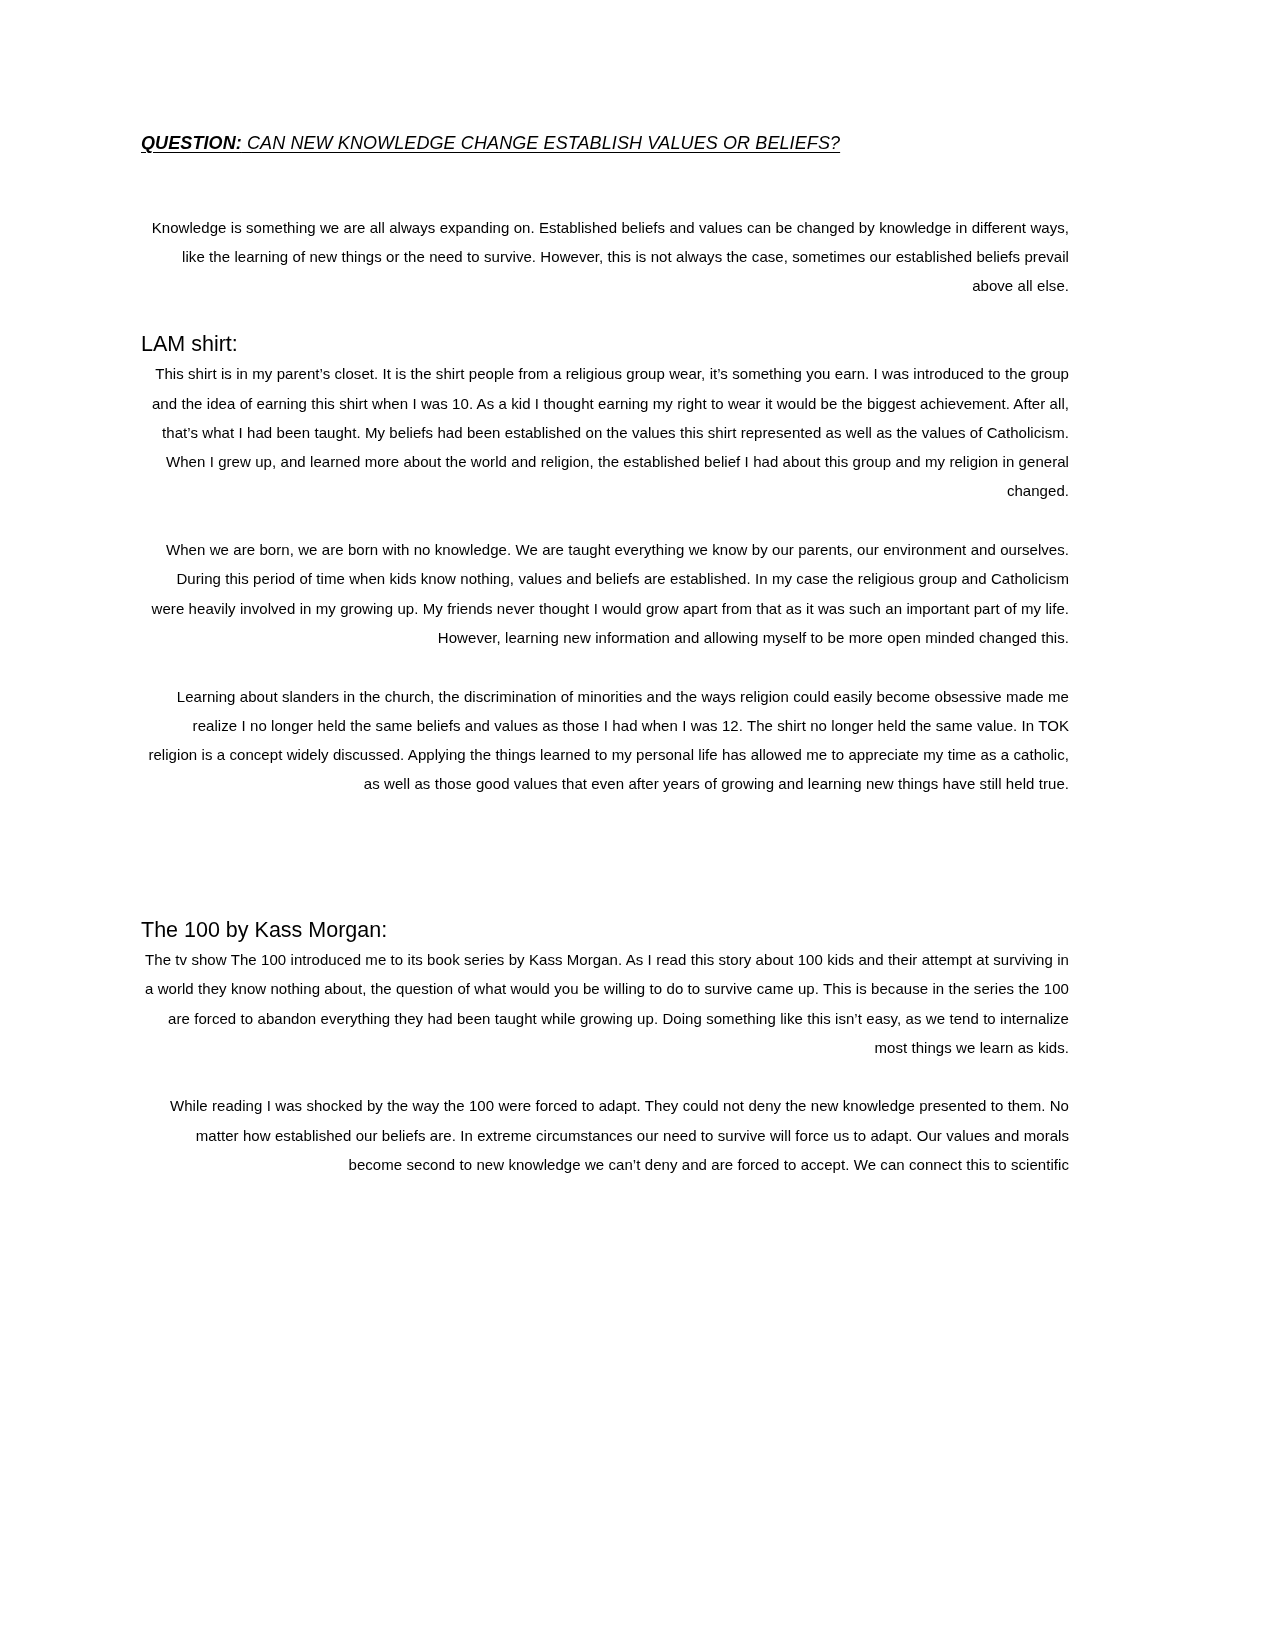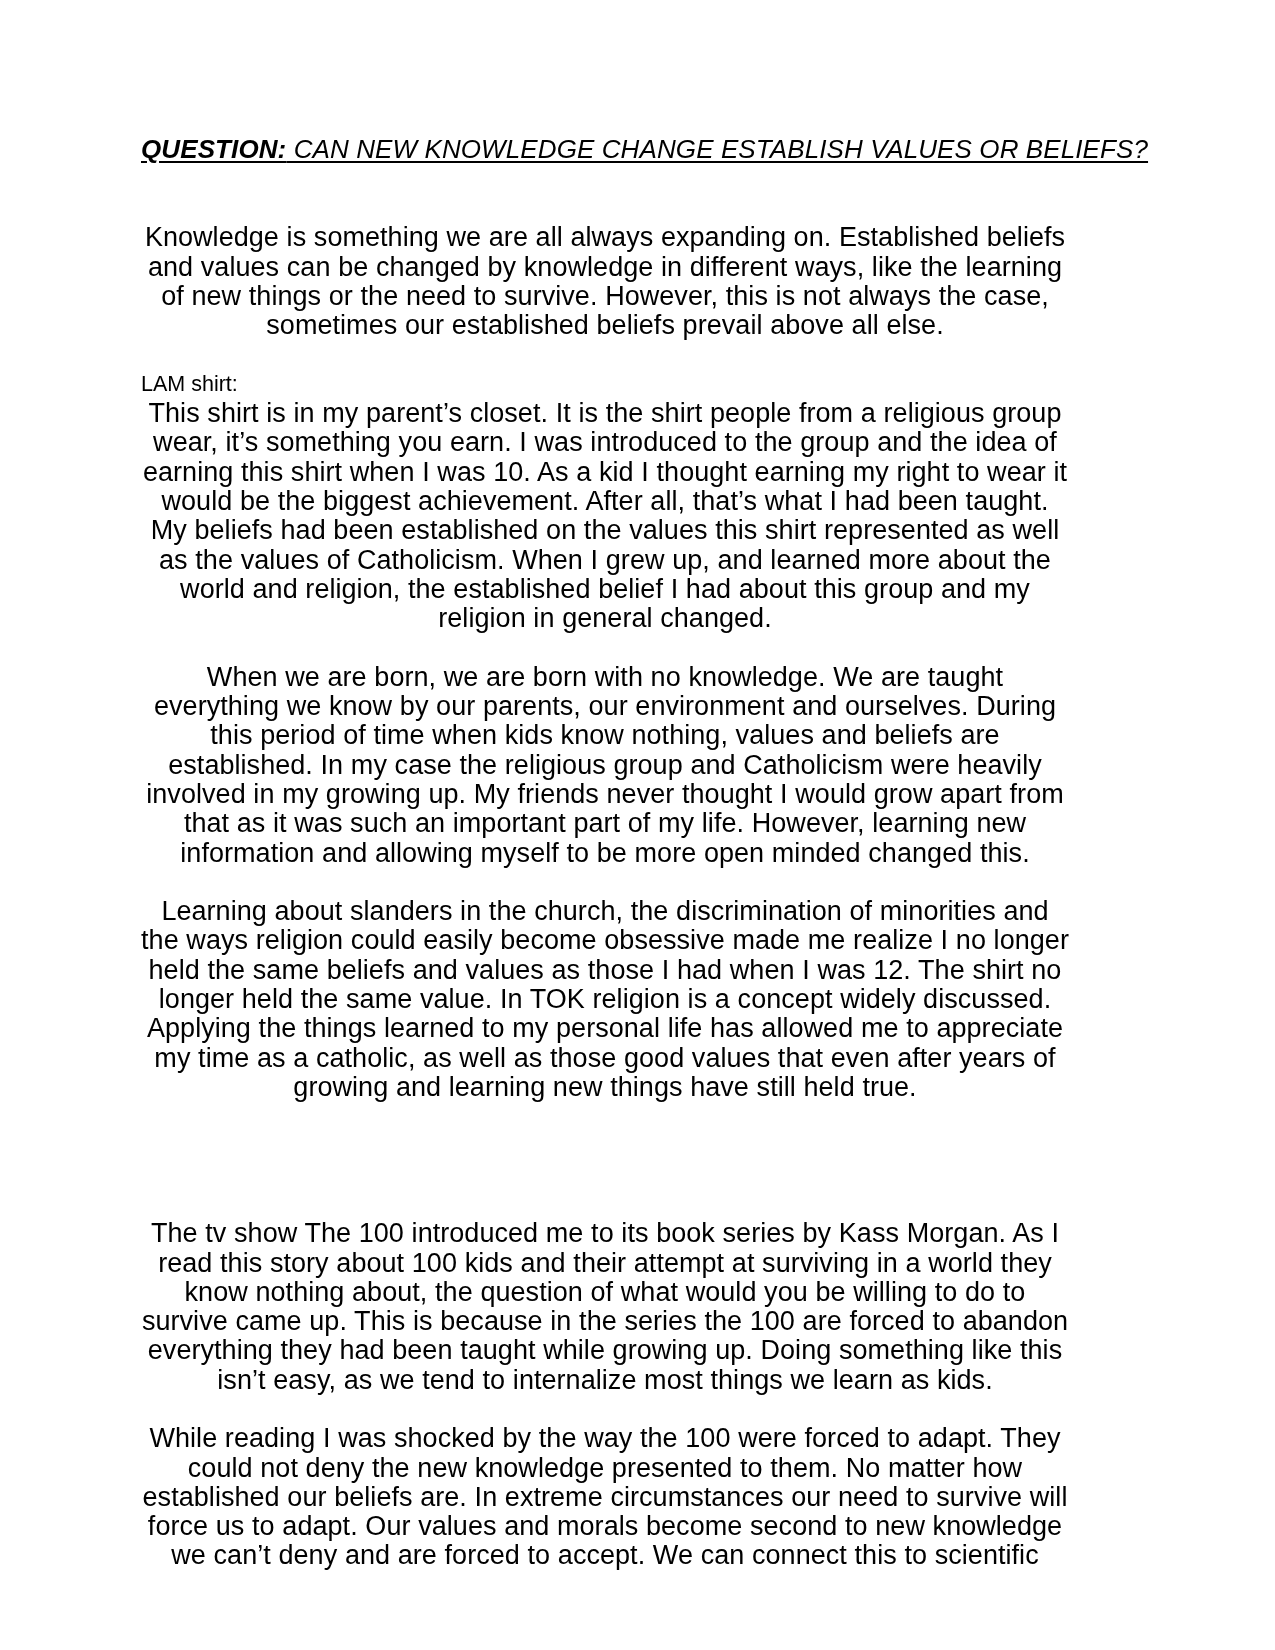--- a/index.html
+++ b/index.html
@@ -17,44 +17,43 @@
     font-family: "Liberation Sans", sans-serif;
     color: #000000;
   }
   .content {
     position: absolute;
     left: 141px;
     top: 132px;
     width: 928px;
   }
   .doc-title {
-    font-size: 26px;
+    font-size: 18px;
     line-height: 1.32;
     font-style: italic;
     text-decoration: underline;
     text-underline-offset: 3px;
     margin: 0 0 0 0;
     letter-spacing: 0.1px;
     white-space: nowrap;
-    text-align: center;
   }
   .doc-title .q-label {
     font-weight: bold;
     font-style: italic;
   }
   .doc-title .q-text {
     font-weight: normal;
     font-style: italic;
   }
   .spacer-after-title { height: 57px; }
   .para {
-    font-size: 27px;
+    font-size: 15px;
     line-height: 29.3px;
     margin: 0;
-    text-align: center;
+    text-align: right;
     letter-spacing: 0.05px;
     word-spacing: 0.1px;
   }
   .para-gap { height: 29.3px; }
   .heading {
     font-size: 21.5px;
     line-height: 29.3px;
     font-weight: normal;
     margin: 0;
   }
@@ -81,20 +80,21 @@
     <div class="para-gap"></div>
 
     <p class="para">When we are born, we are born with no knowledge. We are taught everything we know by our parents, our environment and ourselves. During this period of time when kids know nothing, values and beliefs are established. In my case the religious group and Catholicism were heavily involved in my growing up. My friends never thought I would grow apart from that as it was such an important part of my life. However, learning new information and allowing myself to be more open minded changed this.</p>
 
     <div class="para-gap"></div>
 
     <p class="para">Learning about slanders in the church, the discrimination of minorities and the ways religion could easily become obsessive made me realize I no longer held the same beliefs and values as those I had when I was 12. The shirt no longer held the same value. In TOK religion is a concept widely discussed. Applying the things learned to my personal life has allowed me to appreciate my time as a catholic, as well as those good values that even after years of growing and learning new things have still held true.</p>
 
     <div class="big-gap"></div>
 
+    <p class="heading">The 100 by Kass Morgan:</p>
 
     <p class="para">The tv show The 100 introduced me to its book series by Kass Morgan. As I read this story about 100 kids and their attempt at surviving in a world they know nothing about, the question of what would you be willing to do to survive came up. This is because in the series the 100 are forced to abandon everything they had been taught while growing up. Doing something like this isn’t easy, as we tend to internalize most things we learn as kids.</p>
 
     <div class="para-gap"></div>
 
     <p class="para">While reading I was shocked by the way the 100 were forced to adapt. They could not deny the new knowledge presented to them. No matter how established our beliefs are. In extreme circumstances our need to survive will force us to adapt. Our values and morals become second to new knowledge we can’t deny and are forced to accept. We can connect this to scientific</p>
 
   </div>
 </div>
 

